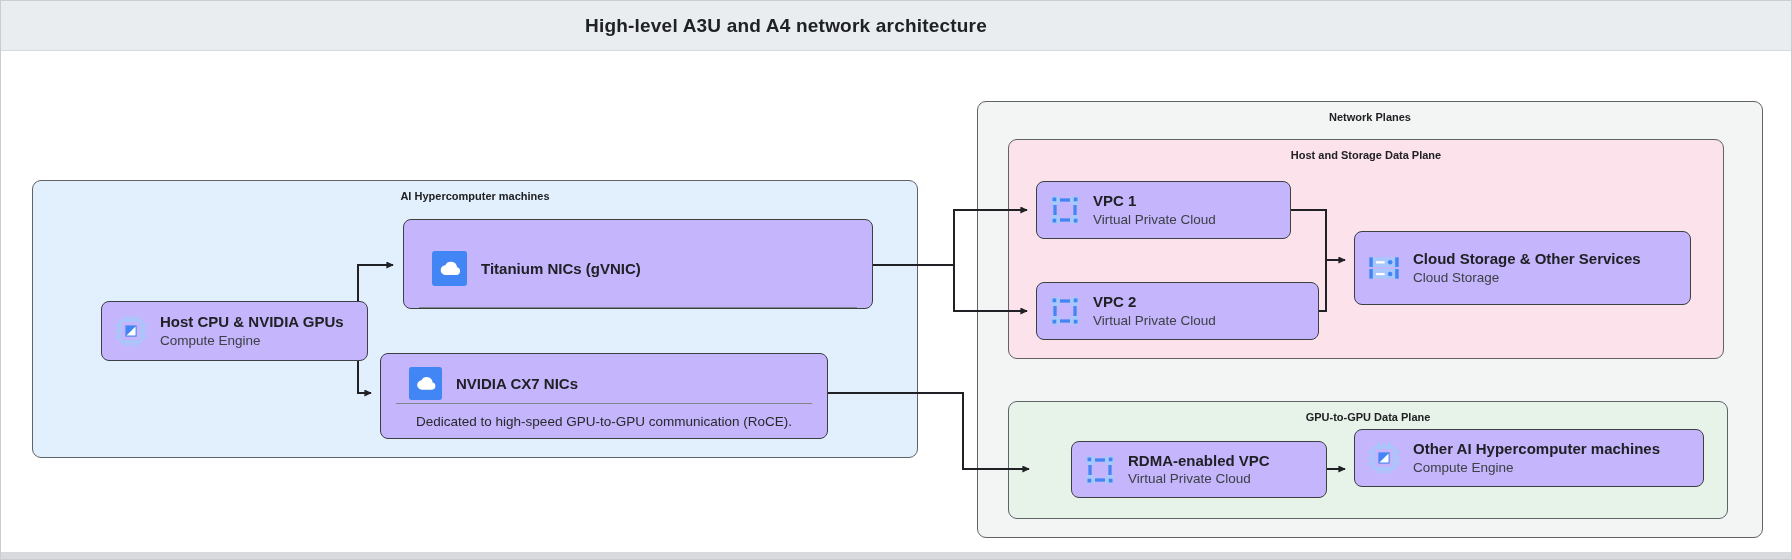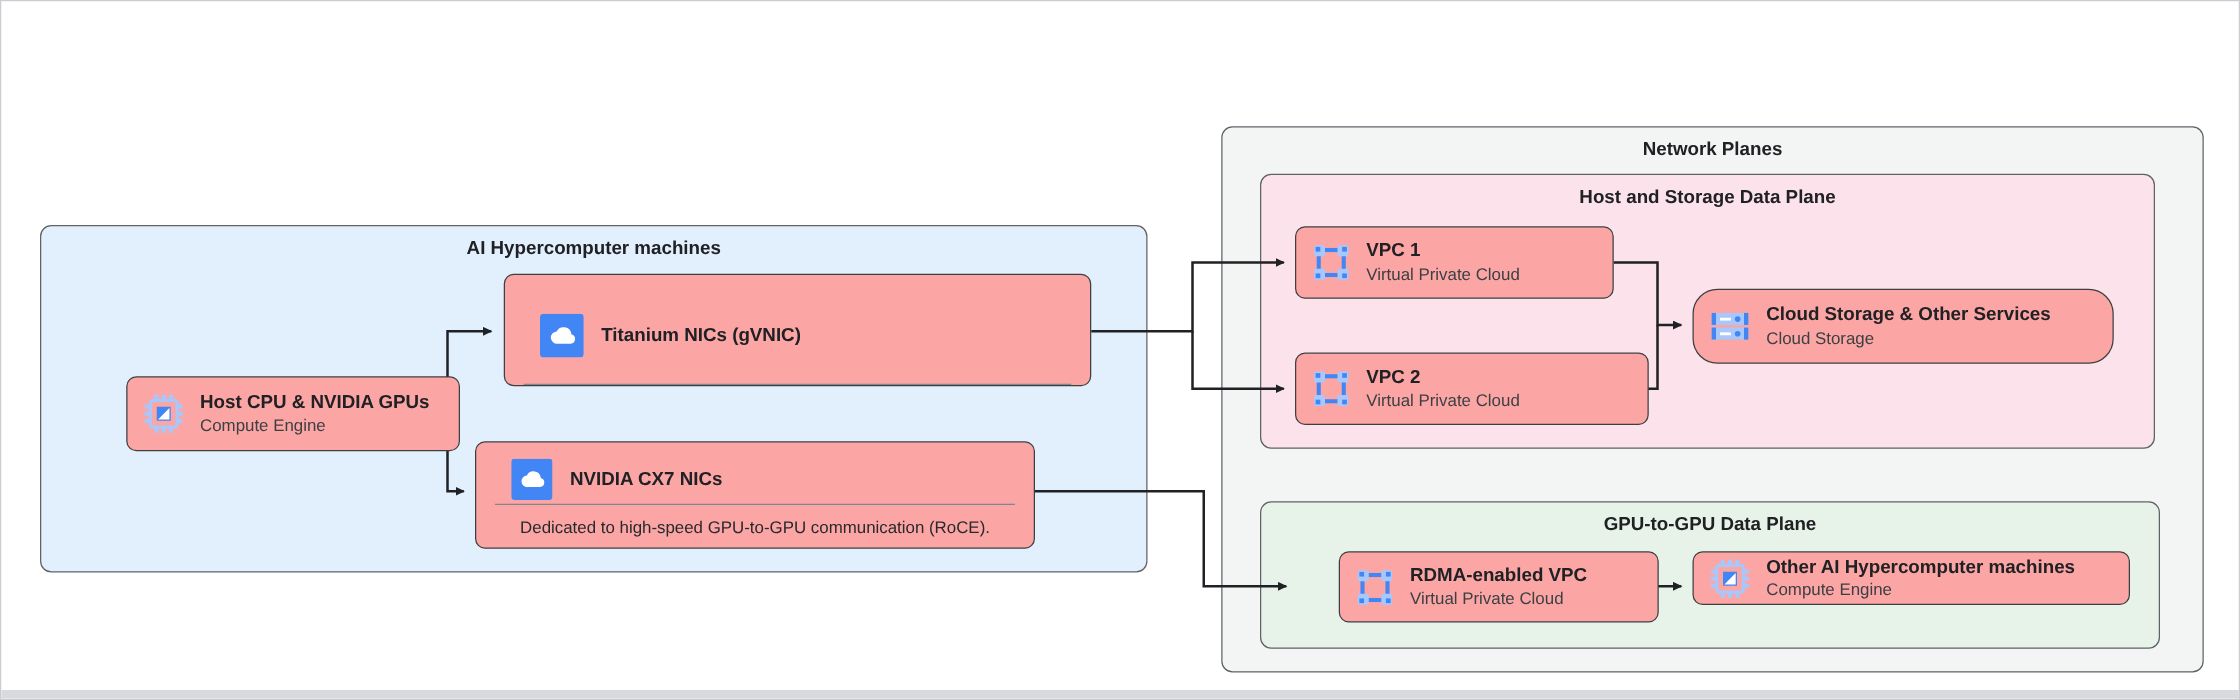--- a/index.html
+++ b/index.html
@@ -21,52 +21,55 @@
   }
   .grp{
     position:absolute;border:1.5px solid #5f6368;border-radius:9px;box-sizing:border-box;
   }
   .grp-ai{left:31px;top:179px;width:886px;height:278px;background:#e2effc;padding-left:29px;}
   .grp-np{left:976px;top:100px;width:786px;height:437px;background:#f3f4f4;}
   .grp-pink{left:1007px;top:138px;width:716px;height:220px;background:#fbe2eb;}
   .grp-green{left:1007px;top:400px;width:720px;height:118px;background:#e7f3e8;}
   .grp-label{
     position:absolute;left:0;right:0;text-align:center;
-    font-size:15px;font-weight:bold;color:#202124;
+    font-size:11px;font-weight:bold;color:#202124;
   }
   .card{
-    position:absolute;background:#fca5a5;border:1.5px solid #3c4043;border-radius:8px;
+    position:absolute;background:#c4b5fd;border:1.5px solid #3c4043;border-radius:8px;
     box-sizing:border-box;display:flex;align-items:center;gap:13px;padding:0 13px;
   }
   .card .txt{display:flex;flex-direction:column;justify-content:center;}
   .card .t{font-size:15px;font-weight:bold;color:#202124;line-height:1.3;white-space:nowrap;}
   .card .s{font-size:13.5px;color:#3c4043;line-height:1.35;white-space:nowrap;}
   .icon{flex:0 0 auto;display:block;}
   .nic{flex-direction:column;align-items:stretch;padding:0;gap:0;}
   .nic .head{display:flex;align-items:center;gap:14px;padding:10px 16px 0 28px;flex:1.15;}
   .nic .divider{border:none;border-top:1.5px solid #80868b;margin:0 15px;height:0;}
   .nic .desc{
     flex:1;display:flex;align-items:center;justify-content:center;
     font-size:13.5px;color:#28292b;white-space:nowrap;
   }
   .card-host{left:60px;top:300px;width:267px;height:60px;margin-left:40px;}
   .card-titanium{left:402px;top:218px;width:470px;height:90px;}
   .card-cx7{left:379px;top:352px;width:448px;height:86px;}
   .card-vpc1{left:1035px;top:180px;width:255px;height:58px;}
   .card-vpc2{left:1035px;top:281px;width:283px;height:58px;}
-  .card-storage{left:1353px;top:230px;width:337px;height:60px;border-radius:20px;}
+  .card-storage{left:1353px;top:230px;width:337px;height:74px;}
   .card-rdma{left:1070px;top:440px;width:256px;height:57px;}
-  .card-other{left:1353px;top:440px;width:350px;height:43px;}
+  .card-other{left:1353px;top:428px;width:350px;height:58px;}
   .wires{position:absolute;left:0;top:0;pointer-events:none;}
 </style>
 </head>
 <body>
 
 <div class="page">
 
+  <div class="header">
+    <div class="main-title">High-level A3U and A4 network architecture</div>
+  </div>
 
   <svg width="0" height="0" style="position:absolute">
     <defs>
       <g id="ico-chip">
         <g fill="#a8c7fa">
           <rect x="6.5" y="0.5" width="2.4" height="3.4"></rect>
             <rect x="10.8" y="0.5" width="2.4" height="3.4"></rect>
             <rect x="15.1" y="0.5" width="2.4" height="3.4"></rect>
           <rect x="6.5" y="20.1" width="2.4" height="3.4"></rect>
             <rect x="10.8" y="20.1" width="2.4" height="3.4"></rect>

